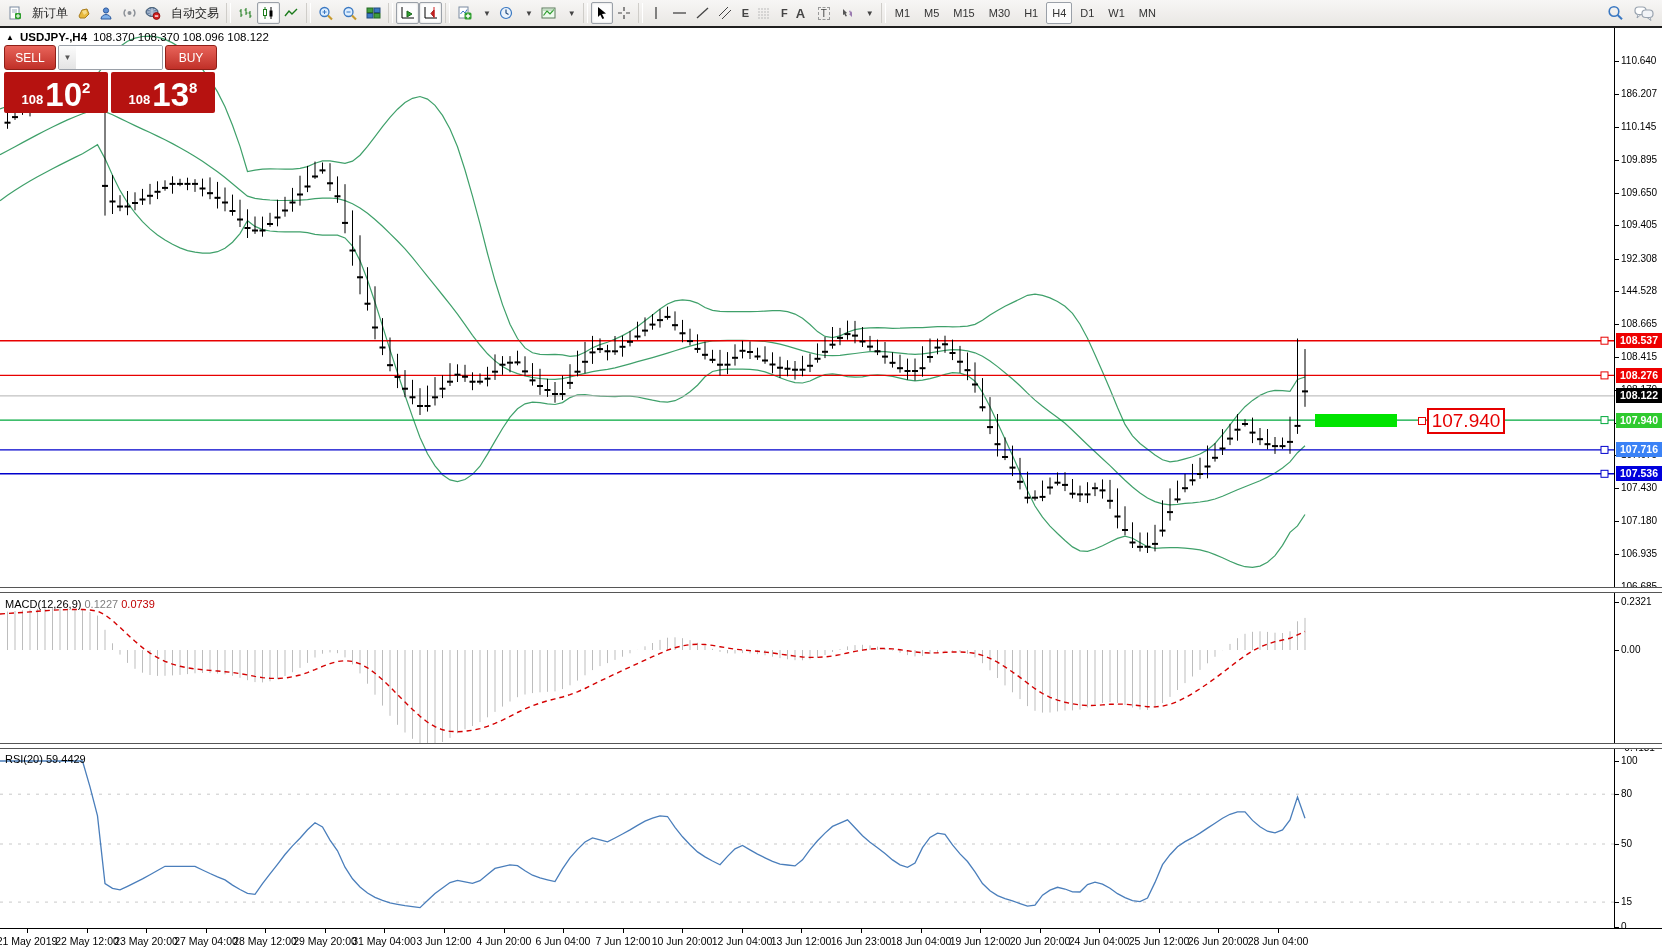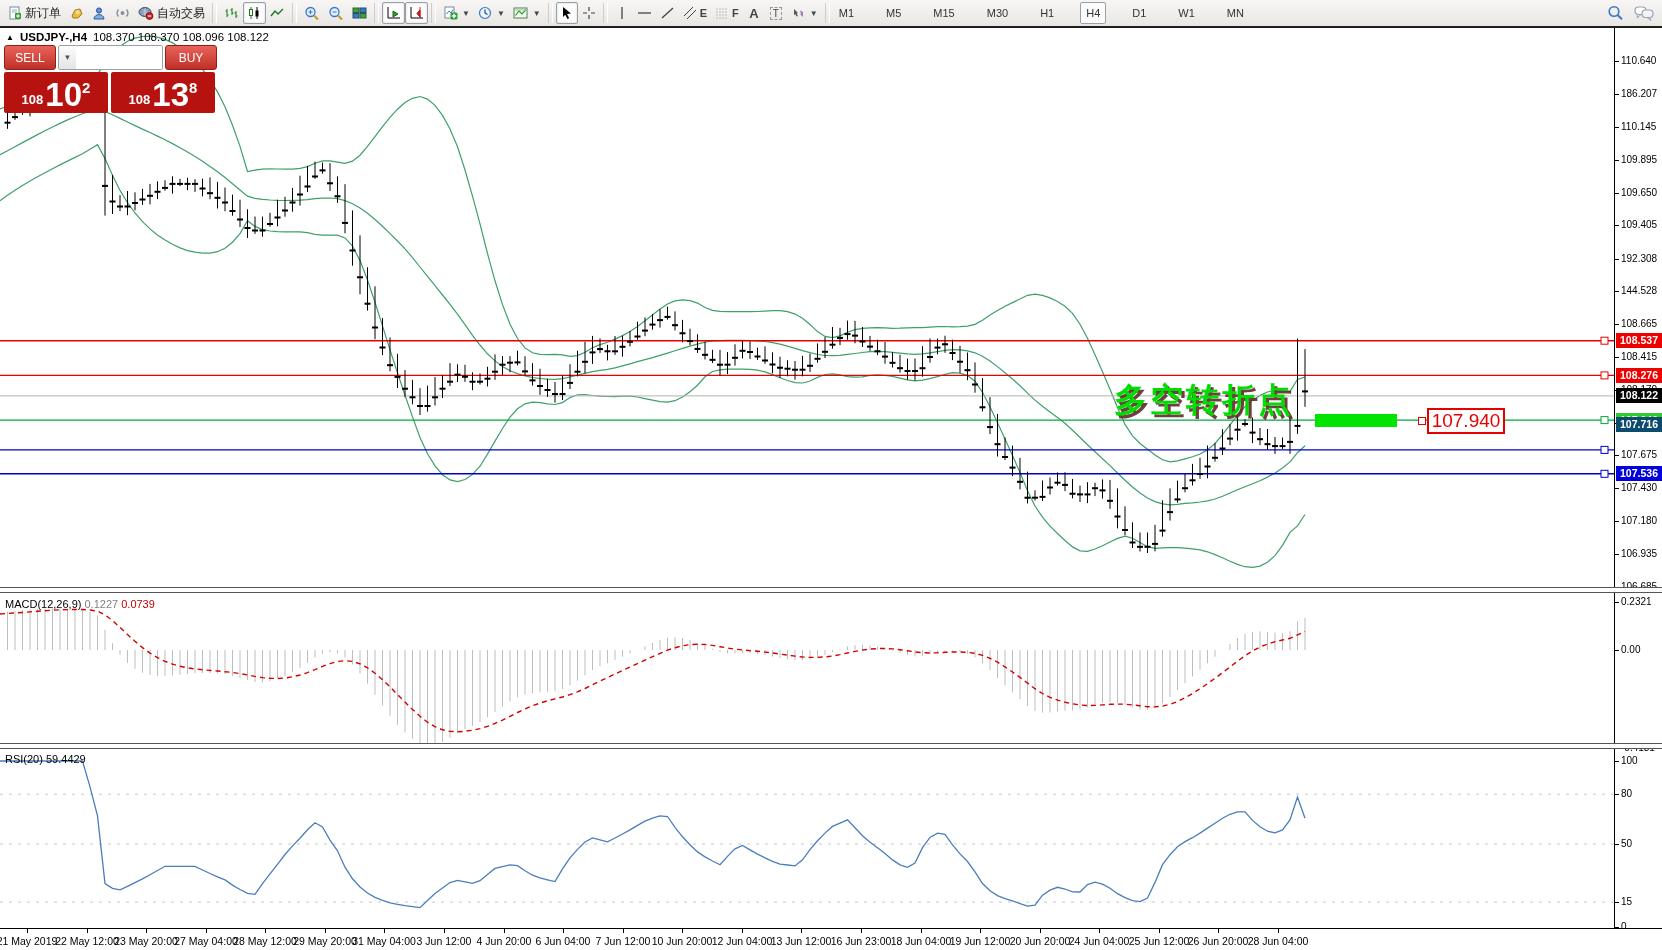--- a/index.html
+++ b/index.html
@@ -1,19 +1,19 @@
 <!DOCTYPE html>
 <html><head>
 <meta charset="utf-8">
 <style>
   html,body{margin:0;padding:0;background:#d4d0c8;font-family:"Liberation Sans",sans-serif;}
   #app{position:relative;width:1662px;height:950px;background:#fff;overflow:hidden;}
   
   #toolbar{position:absolute;left:0;top:0;width:1662px;height:26px;background:linear-gradient(#f7f6f5,#e9e7e4);display:flex;align-items:center;padding-left:4px;box-sizing:border-box;z-index:40;}
-  .tbtn{height:22px;min-width:22px;display:flex;align-items:center;justify-content:center;gap:3px;padding:0 3px;border:1px solid transparent;border-radius:2px;font-size:12px;color:#222;box-sizing:border-box;background:transparent;}
+  .tbtn{height:22px;min-width:22px;display:flex;align-items:center;gap:10px;padding:0 3px;border:1px solid transparent;border-radius:2px;font-size:12px;color:#222;box-sizing:border-box;background:transparent;}
   .tbtn.active{background:#fdfdfd;border:1px solid #9aa0a8;box-shadow:inset 0 0 2px #c8c8c8;}
   .tsep{width:3px;height:20px;border-left:1px solid #cfcdc9;border-right:1px solid #ffffff;margin:0 3px;}
   .caret{font-size:8px;color:#444;margin-left:1px;}
   .tfbtn{height:20px;padding:0 5px;font-size:11px;color:#333;border:1px solid transparent;border-radius:2px;display:flex;align-items:center;}
   .tfbtn.active{background:#fbfbfb;border:1px solid #9aa0a8;}
   .letter-ico{font-size:11px;font-weight:bold;color:#444;}
   .letter-box{font-size:10px;color:#444;border:1px dashed #999;padding:0 2px;}
   #tb-right{margin-left:auto;display:flex;align-items:center;margin-right:8px;gap:10px;}
   
   #chart-top-border{position:absolute;left:0;top:26px;width:1662px;height:2px;background:#1e1e1e;z-index:30;}
@@ -221,21 +221,21 @@
       <span class="letter-box">T</span>
     </div>
     <div class="tbtn">
       <svg width="15" height="14" viewBox="0 0 15 14">
           <path d="M3 3l4 4-1.4.4L7 10l-1.4.6-1.2-2.4L3 9z" fill="#555"></path>
           <path d="M12 11l-3-3 1.2-.4L9 5l1.2-.6 1 2.2L12 5z" fill="#9a7ab0"></path>
         </svg>
       <span class="caret">▼</span>
     </div>
     <div class="tsep"></div>
-    <div id="timeframes" style="display:flex;align-items:center;gap:20px;">
+    <div id="timeframes" style="display:flex;align-items:center;gap:2px;">
         <div class="tfbtn">M1</div>
         <div class="tfbtn">M5</div>
         <div class="tfbtn">M15</div>
         <div class="tfbtn">M30</div>
         <div class="tfbtn">H1</div>
         <div class="tfbtn active">H4</div>
         <div class="tfbtn">D1</div>
         <div class="tfbtn">W1</div>
         <div class="tfbtn">MN</div>
       </div>
@@ -842,21 +842,20 @@
         <span class="q-sup">2</span>
       </div>
       <div class="quote-box">
         <span class="q-small">108</span>
         <span class="q-big">13</span>
         <span class="q-sup">8</span>
       </div>
     </div>
   </div>
 
-  <div id="turning-point-text">多空转折点</div>
   <div id="green-rect"></div>
   <div id="callout-anchor"></div>
   <div id="price-callout">107.940</div>
 
   <div id="axis-col">
       <div class="ptick-mark" style="top:35px"></div>
       <div class="ptick-label" style="top:29px">110.640</div>
       <div class="ptick-mark" style="top:68px"></div>
       <div class="ptick-label" style="top:62px">186.207</div>
       <div class="ptick-mark" style="top:101px"></div>
@@ -902,21 +901,21 @@
       <div class="ptick-mark" style="top:818px"></div>
       <div class="ptick-label" style="top:812px">50</div>
       <div class="ptick-mark" style="top:876px"></div>
       <div class="ptick-label" style="top:870px">15</div>
       <div class="ptick-mark" style="top:901px"></div>
       <div class="ptick-label" style="top:895px">0</div>
       <div class="price-tag" style="top:307px;background:#ee0000">108.537</div>
       <div class="price-tag" style="top:342px;background:#ee0000">108.276</div>
       <div class="price-tag" style="top:362px;background:#000000">108.122</div>
       <div class="price-tag" style="top:387px;background:#2eca2e">107.940</div>
-      <div class="price-tag" style="top:391px;background:#0c4a6e">107.716</div>
+      <div class="price-tag" style="top:416px;background:#3b82f6">107.716</div>
       <div class="price-tag" style="top:440px;background:#0000dd">107.536</div>
     </div>
   <div id="time-axis">
       <div class="ttick" style="left:27px"></div>
       <div class="tlabel" style="left:27px">21 May 2019</div>
       <div class="ttick" style="left:87px"></div>
       <div class="tlabel" style="left:87px">22 May 12:00</div>
       <div class="ttick" style="left:146px"></div>
       <div class="tlabel" style="left:146px">23 May 20:00</div>
       <div class="ttick" style="left:206px"></div>

